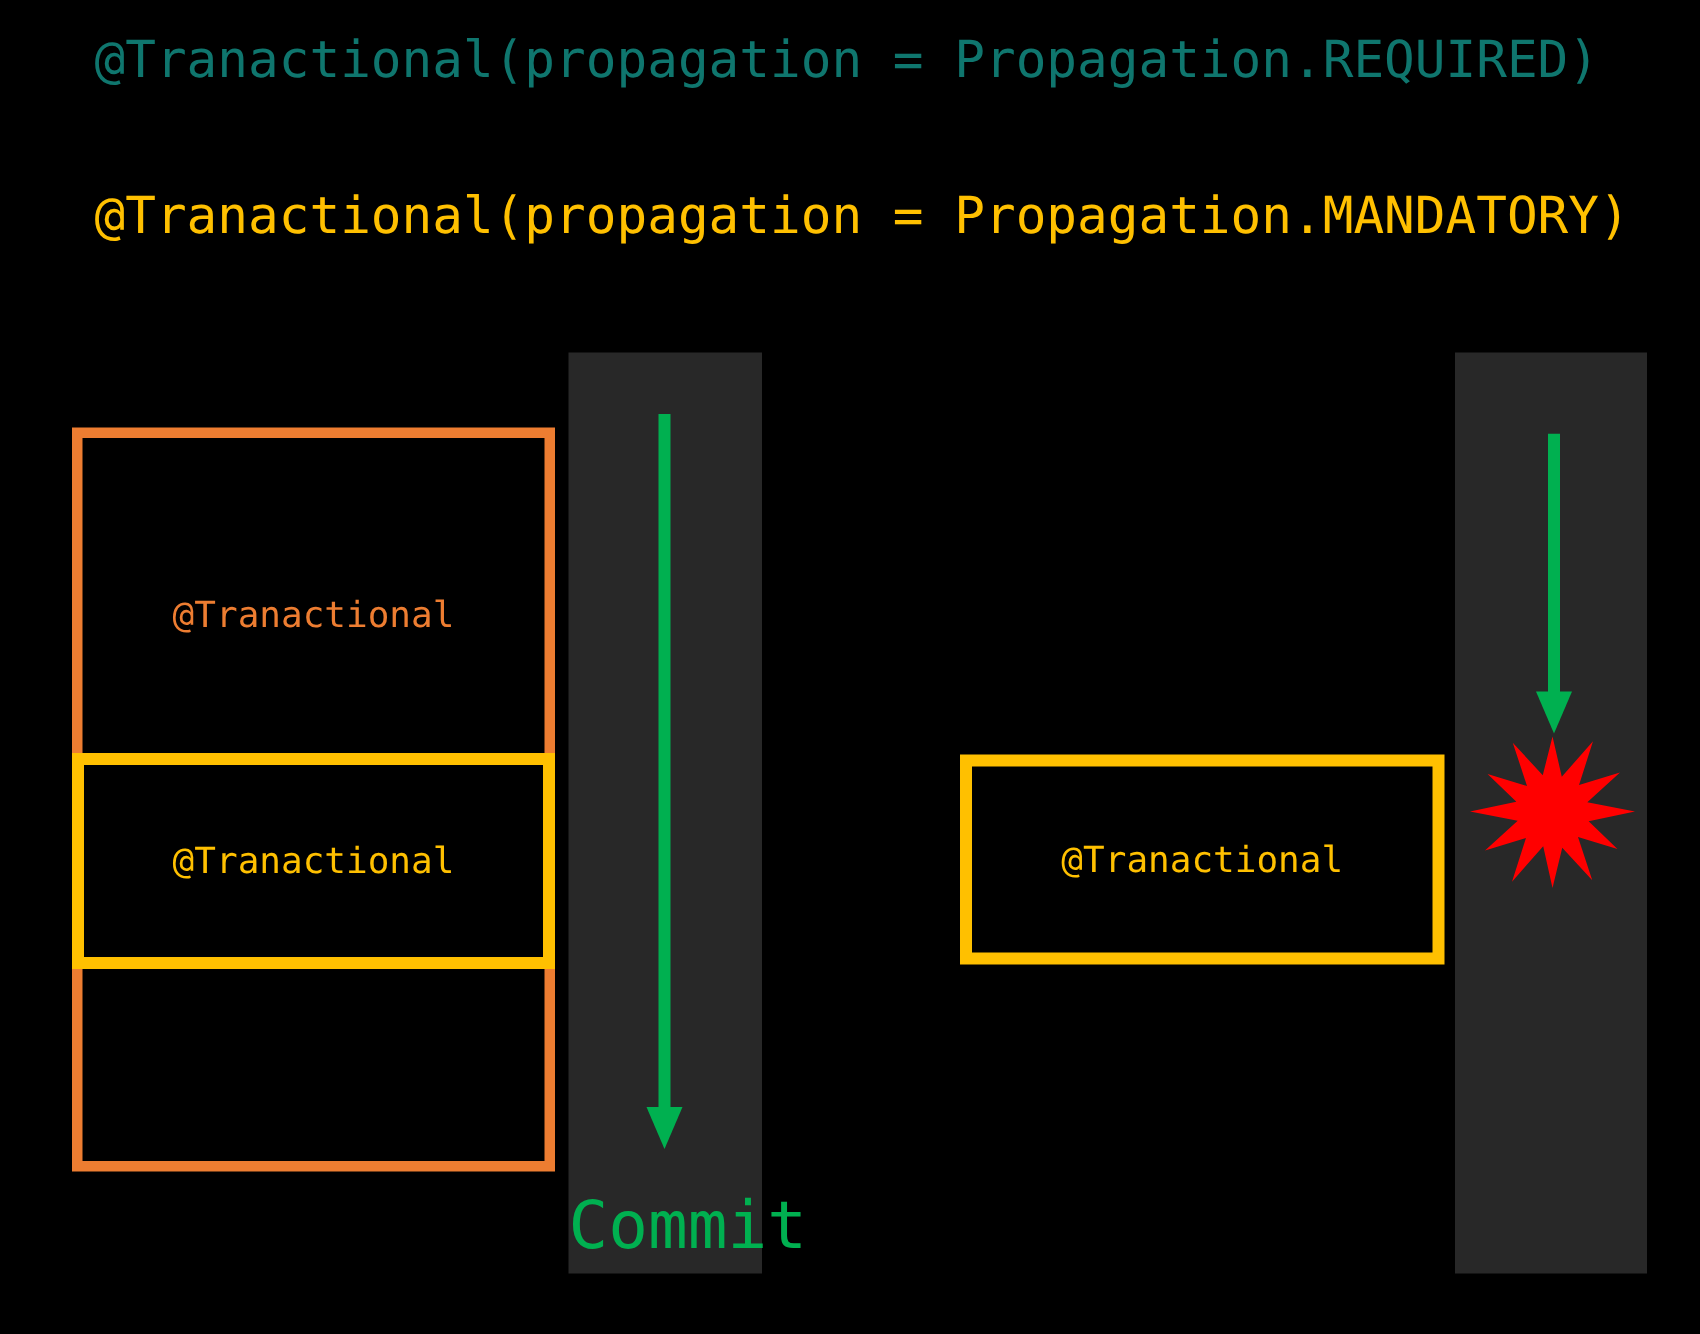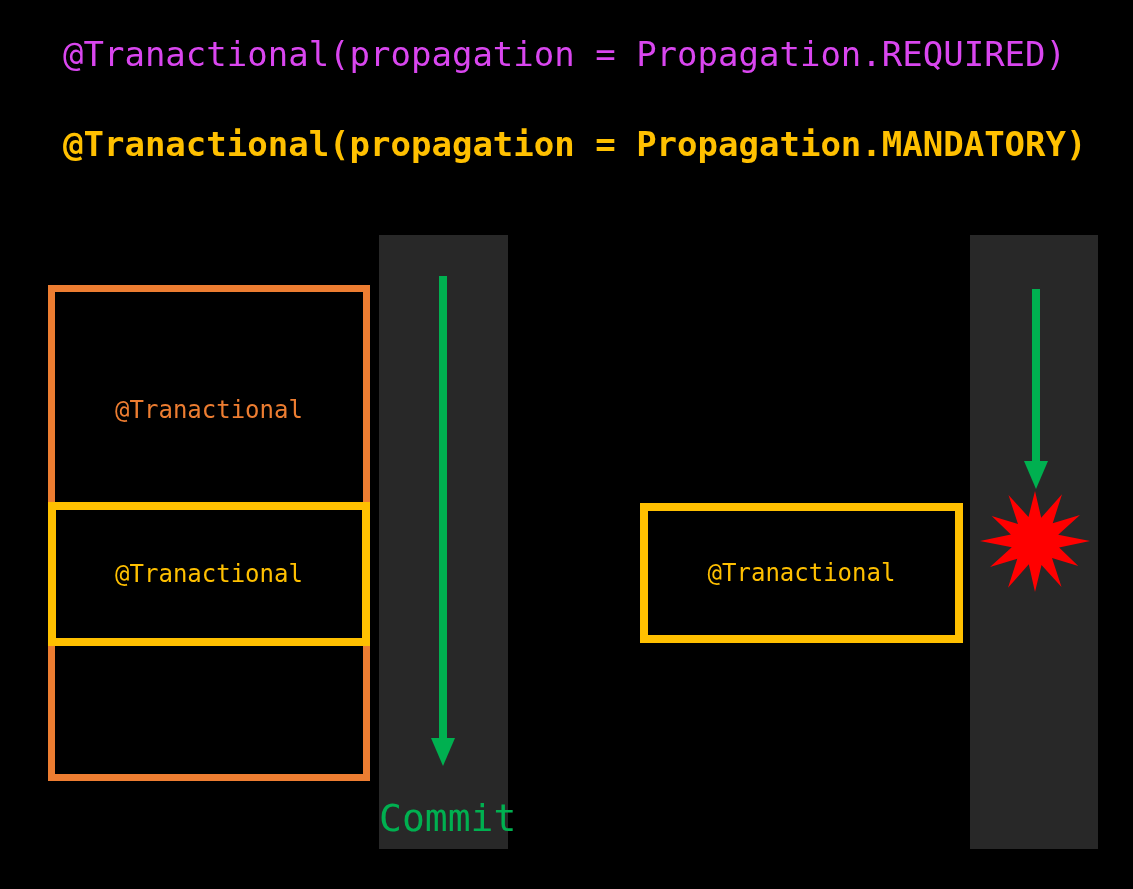--- a/index.html
+++ b/index.html
@@ -1,43 +1,43 @@
 <!DOCTYPE html>
 <html><head>
 <meta charset="utf-8">
 <style>
   html,body{margin:0;padding:0;background:#000;}
   .canvas{
     position:relative;width:1133px;height:889px;background:#000;overflow:hidden;
     font-family:"DejaVu Sans Mono","Liberation Mono",monospace;
   }
   .hline{position:absolute;left:63px;font-size:34px;line-height:40px;white-space:pre;}
-  .hline.required{top:34px;color:#d946ef;}
-  .hline.mandatory{top:124px;color:#FFC000;font-weight:bold;}
+  .hline.required{top:20px;color:#0f766e;}
+  .hline.mandatory{top:124px;color:#FFC000;}
 
   .bar{position:absolute;top:235px;height:614px;background:#282828;}
   .bar.left{left:379px;width:129px;}
   .bar.right{left:970px;width:128px;}
 
   .arrow{position:absolute;}
   .arrow.left{left:428px;top:276px;}
   .arrow.right{left:1021px;top:289px;}
 
   .box{position:absolute;box-sizing:border-box;background:transparent;}
   .box.outer-orange{left:48px;top:285px;width:322px;height:496px;border:7px solid #ED7D31;z-index:2;}
   .box.inner-yellow{left:48px;top:502px;width:322px;height:144px;border:8px solid #FFC000;z-index:3;}
   .box.right-yellow{left:640px;top:503px;width:323px;height:140px;border:8px solid #FFC000;z-index:2;}
 
   .boxlabel{position:absolute;font-size:24px;line-height:40px;text-align:center;z-index:4;}
   .boxlabel.outer{left:48px;top:390px;width:322px;color:#ED7D31;}
   .boxlabel.inner{left:48px;top:554px;width:322px;color:#FFC000;}
   .boxlabel.right{left:640px;top:553px;width:323px;color:#FFC000;}
 
   .commit{position:absolute;left:379px;top:798px;width:129px;text-align:center;
-          font-size:38px;line-height:40px;color:#00B050;z-index:3;}
+          font-size:44px;line-height:40px;color:#00B050;z-index:3;}
 
   .explosion{position:absolute;left:979px;top:485px;z-index:3;}
 </style>
 </head>
 <body>
 
 <div class="canvas">
 
   <div class="hline required">@Tranactional(propagation = Propagation.REQUIRED)</div>
   <div class="hline mandatory">@Tranactional(propagation = Propagation.MANDATORY)</div>

